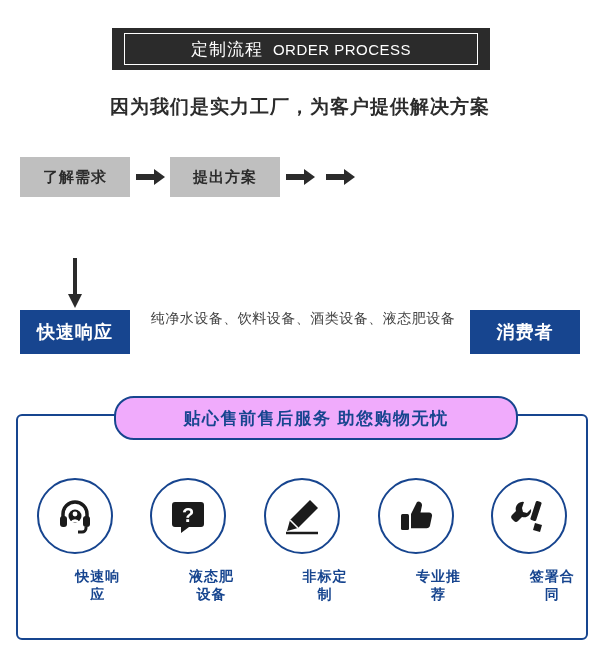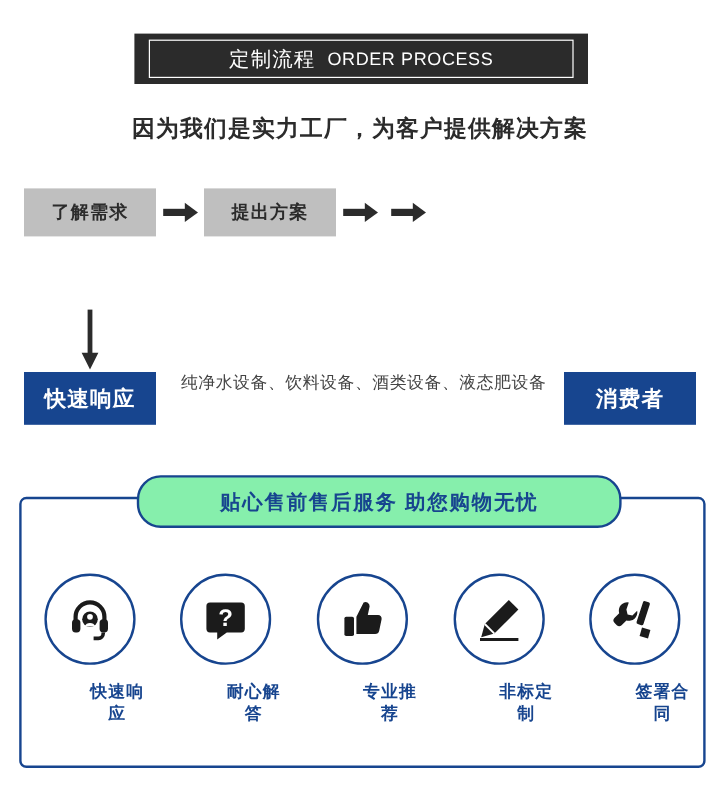--- a/index.html
+++ b/index.html
@@ -186,21 +186,21 @@
     border-radius: 6px;
   }
   .service-title-wrap {
     position: absolute;
     left: 96px;
     top: -20px;
     width: 400px;
     height: 40px;
     border: 2px solid #17458f;
     border-radius: 20px;
-    background: #86efac;
+    background: #f0abfc;
     display: flex;
     align-items: center;
     justify-content: center;
   }
   .service-title {
     font-size: 17px;
     font-weight: bold;
     color: #17458f;
     letter-spacing: 1.5px;
   }
@@ -307,47 +307,47 @@
         <div class="service-label">快速响应</div>
       </div>
 
       <div class="service-item">
         <div class="circle">
           <svg width="40" height="40" viewBox="0 0 40 40">
             <path d="M7 6 h26 a3 3 0 0 1 3 3 v19 a3 3 0 0 1 -3 3 h-12 l-8 6 v-6 h-6 a3 3 0 0 1 -3 -3 v-19 a3 3 0 0 1 3 -3 z" fill="#1b1b1b"></path>
             <text x="20" y="26" font-family="Liberation Sans, sans-serif" font-size="20" font-weight="bold" fill="#ffffff" text-anchor="middle">?</text>
           </svg>
         </div>
-        <div class="service-label">耐心解答</div>
-      </div>
-
-      <div class="service-item">
-        <div class="circle">
-          <svg width="40" height="40" viewBox="0 0 40 40">
-            <rect x="5" y="18" width="8" height="16" rx="1.5" fill="#1b1b1b"></rect>
-            <path d="M15 18 L21 6 a3.5 3.5 0 0 1 5 3.5 l-1.5 7 h8.5 a3 3 0 0 1 3 3.6 l-2 9.5 a3.5 3.5 0 0 1 -3.4 2.7 H15 z" fill="#1b1b1b"></path>
-          </svg>
-        </div>
-        <div class="service-label">专业推荐</div>
+        <div class="service-label">液态肥设备</div>
       </div>
 
       <div class="service-item">
         <div class="circle">
           <svg width="40" height="40" viewBox="0 0 40 40">
             <path d="M28 4 L36 12 L16 32 L5 35 L8 24 z" fill="#1b1b1b"></path>
             <path d="M8 24 L16 32" stroke="#ffffff" stroke-width="1.6"></path>
             <path d="M4 37 H36" stroke="#1b1b1b" stroke-width="2.5"></path>
           </svg>
         </div>
         <div class="service-label">非标定制</div>
       </div>
 
       <div class="service-item">
         <div class="circle">
           <svg width="40" height="40" viewBox="0 0 40 40">
+            <rect x="5" y="18" width="8" height="16" rx="1.5" fill="#1b1b1b"></rect>
+            <path d="M15 18 L21 6 a3.5 3.5 0 0 1 5 3.5 l-1.5 7 h8.5 a3 3 0 0 1 3 3.6 l-2 9.5 a3.5 3.5 0 0 1 -3.4 2.7 H15 z" fill="#1b1b1b"></path>
+          </svg>
+        </div>
+        <div class="service-label">专业推荐</div>
+      </div>
+
+      <div class="service-item">
+        <div class="circle">
+          <svg width="40" height="40" viewBox="0 0 40 40">
             <path d="M16 4 a7 7 0 0 0 -8 9 l-4 4 a3 3 0 0 0 0 4 l2 2 a3 3 0 0 0 4 0 l4 -4 a7 7 0 0 0 9 -8 l-4 4 l-4 -1 l-1 -4 z" fill="#1b1b1b" transform="translate(-1,2)"></path>
             <rect x="24" y="5" width="6" height="20" rx="1.5" fill="#1b1b1b" transform="rotate(18 27 15)"></rect>
             <path d="M26 27 l7 2 l-2 7 l-7 -2 z" fill="#1b1b1b"></path>
           </svg>
         </div>
         <div class="service-label">签署合同</div>
       </div>
 
     </div>
   </div>

